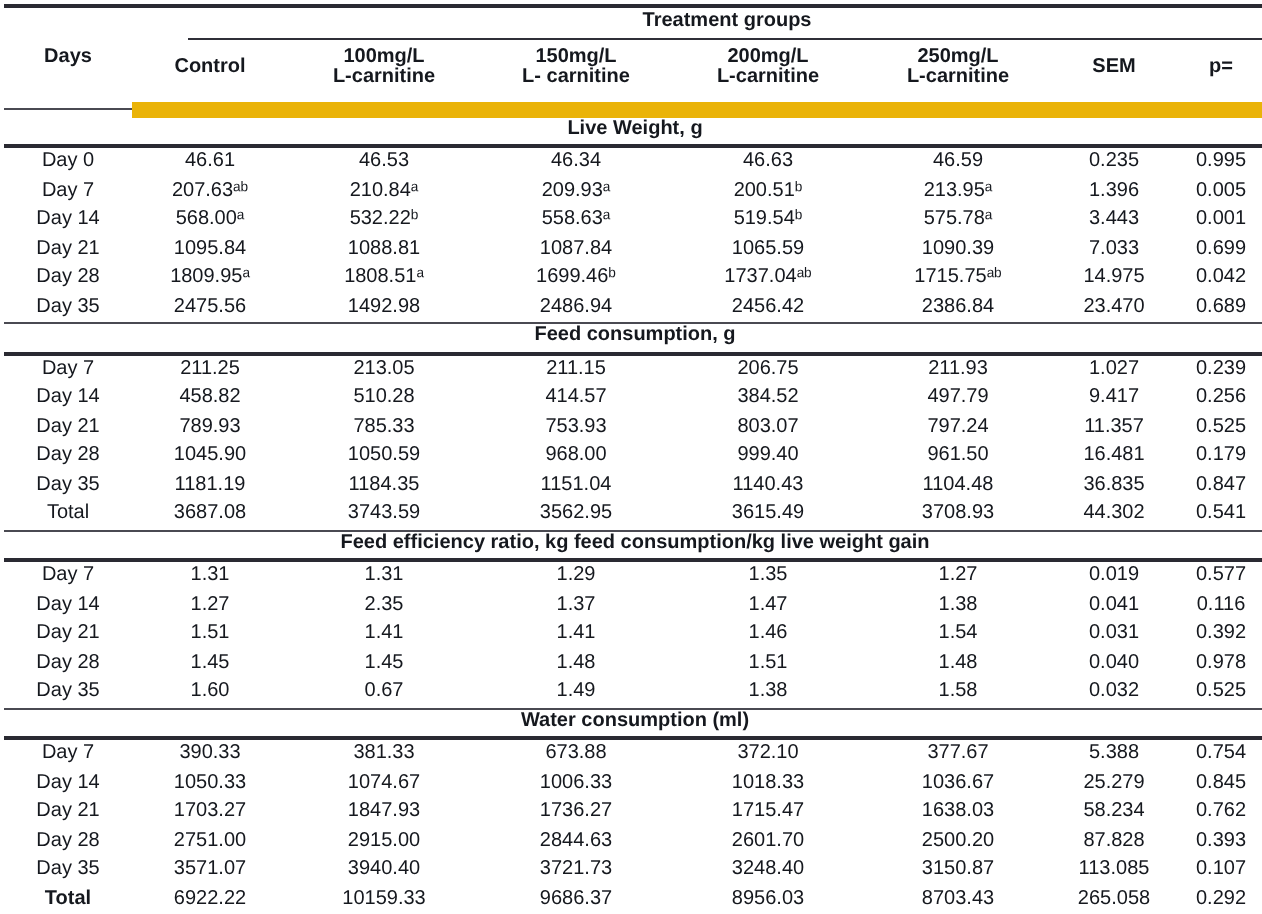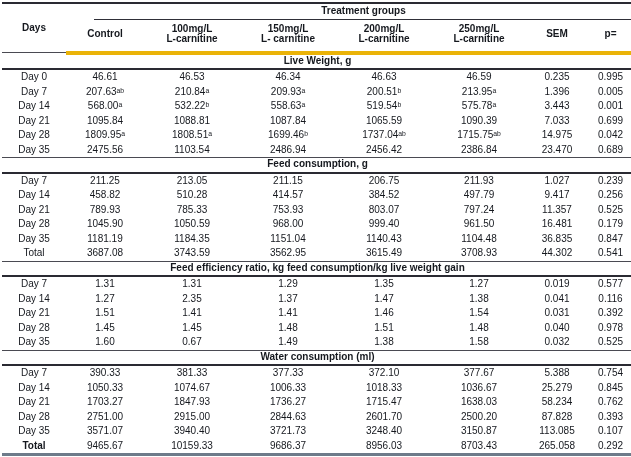--- a/index.html
+++ b/index.html
@@ -7,21 +7,21 @@
        font-family:"Liberation Sans","DejaVu Sans",sans-serif;
        color:#15181e;}
   table{border-collapse:collapse;table-layout:fixed;width:627px;margin:2px 2px 0 2px;
         border-top:2px solid #2a2a32;border-bottom:3px solid #6e7b8a;}
   th,td{font-size:10px;line-height:10.5px;text-align:center;vertical-align:middle;
         padding:2px 1px;overflow:hidden;white-space:nowrap;}
   thead th{font-weight:bold;}
   .span-row th{padding:1px 0 0 0;}
   .span-cell{border-bottom:1.5px solid #2f2f38;margin-left:28px;
              font-weight:bold;padding:1px 0 2px 0;}
-  .colhead-row th{height:27px;border-bottom:4px solid #eab308;padding:1px 0 3px 0;}
+  .colhead-row th{height:27px;border-bottom:8px solid #eab308;padding:1px 0 3px 0;}
   .section-row td{font-weight:bold;border-top:1px solid #4a4a52;
                   border-bottom:2px solid #2a2a32;padding:1px 0 2px 0;}
   td.rowlabel{}
   tr.boldrow td.rowlabel{font-weight:bold;}
 </style>
 </head>
 <body>
 
 <table>
   <colgroup>
@@ -101,21 +101,21 @@
         <td>1808.51ᵃ</td>
         <td>1699.46ᵇ</td>
         <td>1737.04ᵃᵇ</td>
         <td>1715.75ᵃᵇ</td>
         <td>14.975</td>
         <td>0.042</td>
       </tr>
       <tr>
         <td class="rowlabel">Day 35</td>
         <td>2475.56</td>
-        <td>1103.54</td>
+        <td>1492.98</td>
         <td>2486.94</td>
         <td>2456.42</td>
         <td>2386.84</td>
         <td>23.470</td>
         <td>0.689</td>
       </tr>
       <tr class="section-row">
         <td colspan="8">Feed consumption, g</td>
       </tr>
       <tr>
@@ -231,21 +231,21 @@
         <td>0.032</td>
         <td>0.525</td>
       </tr>
       <tr class="section-row">
         <td colspan="8">Water consumption (ml)</td>
       </tr>
       <tr>
         <td class="rowlabel">Day 7</td>
         <td>390.33</td>
         <td>381.33</td>
-        <td>377.33</td>
+        <td>673.88</td>
         <td>372.10</td>
         <td>377.67</td>
         <td>5.388</td>
         <td>0.754</td>
       </tr>
       <tr>
         <td class="rowlabel">Day 14</td>
         <td>1050.33</td>
         <td>1074.67</td>
         <td>1006.33</td>
@@ -279,21 +279,21 @@
         <td>3571.07</td>
         <td>3940.40</td>
         <td>3721.73</td>
         <td>3248.40</td>
         <td>3150.87</td>
         <td>113.085</td>
         <td>0.107</td>
       </tr>
       <tr class="boldrow">
         <td class="rowlabel">Total</td>
-        <td>9465.67</td>
+        <td>6922.22</td>
         <td>10159.33</td>
         <td>9686.37</td>
         <td>8956.03</td>
         <td>8703.43</td>
         <td>265.058</td>
         <td>0.292</td>
       </tr>
     </tbody>
 </table>
 

